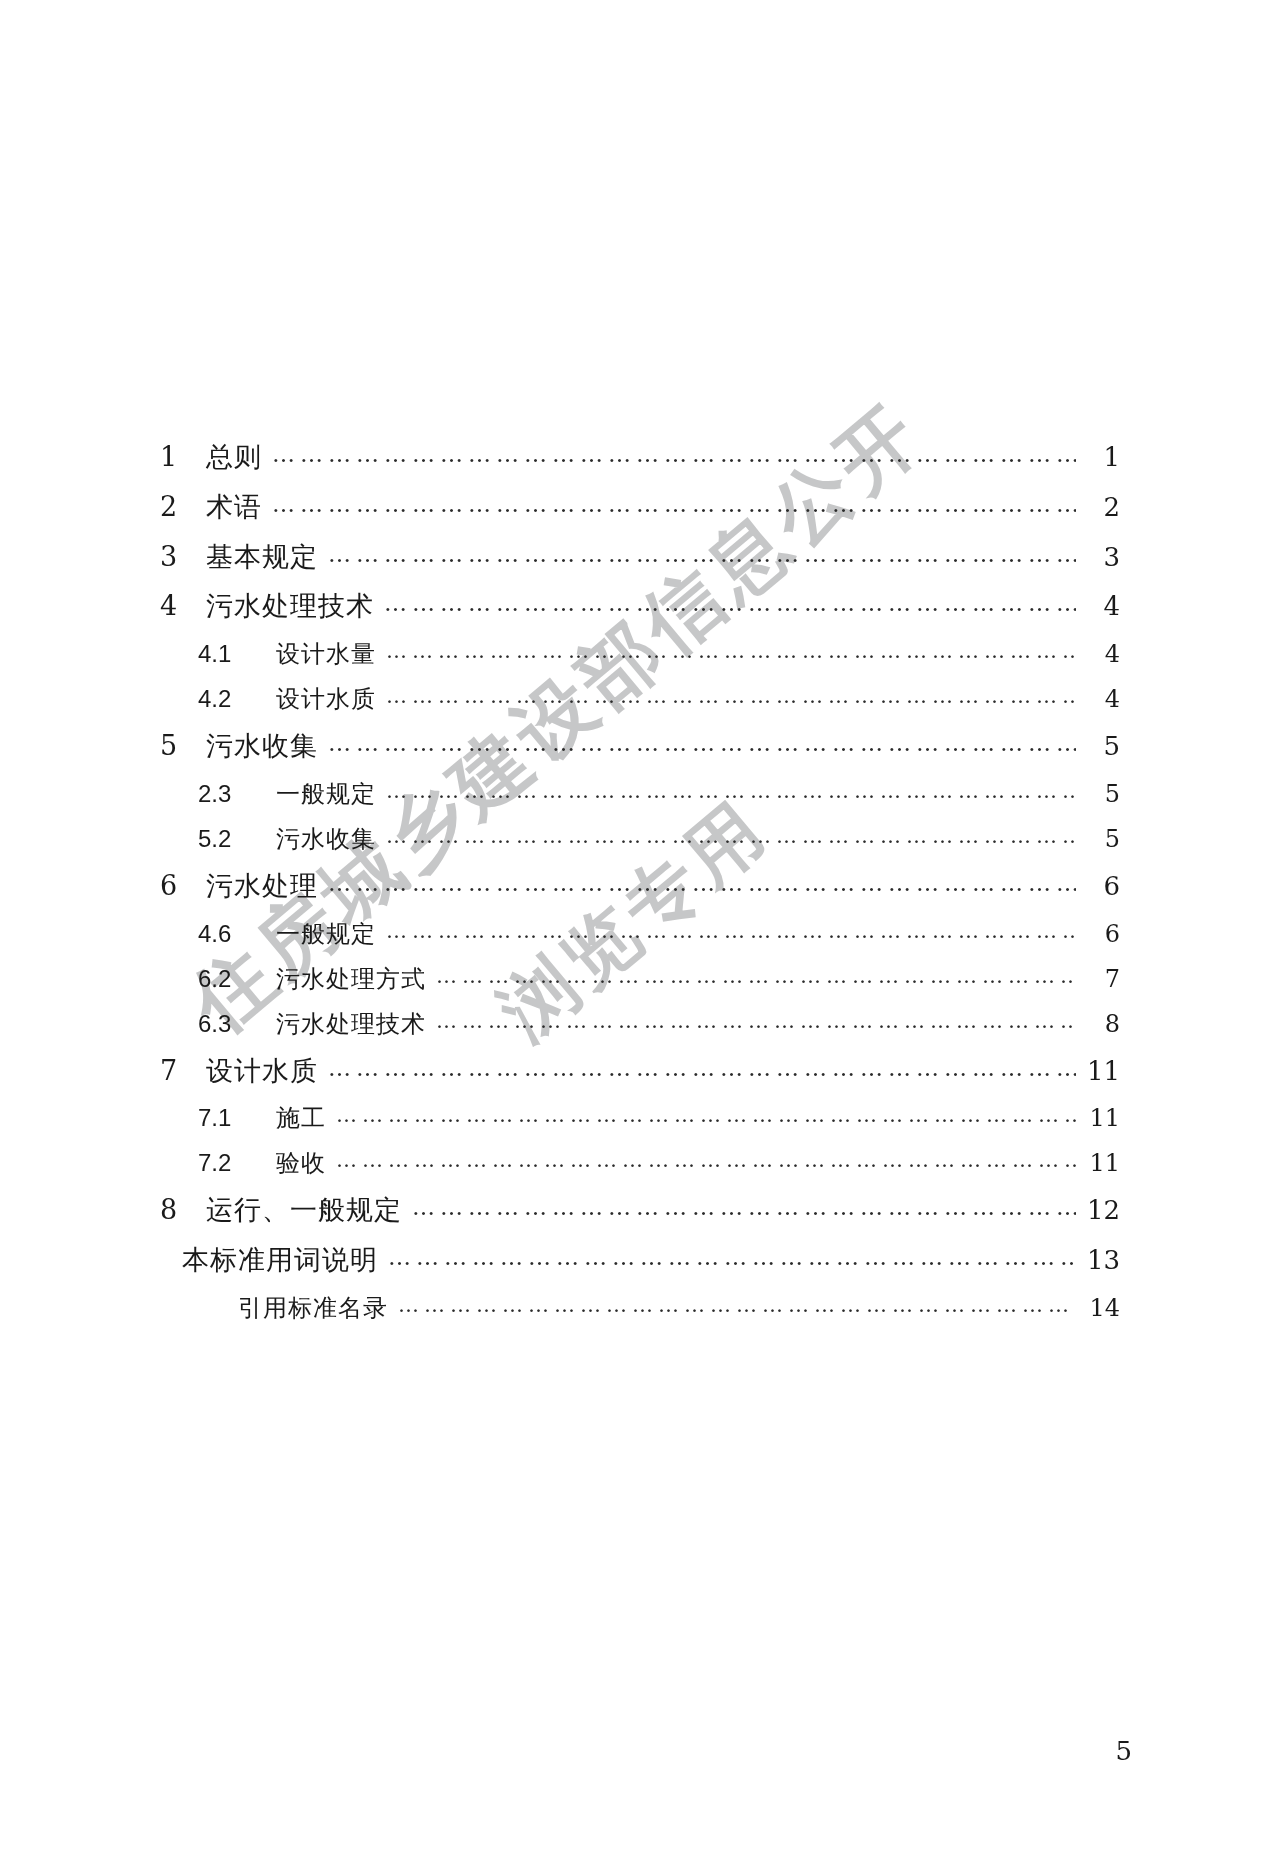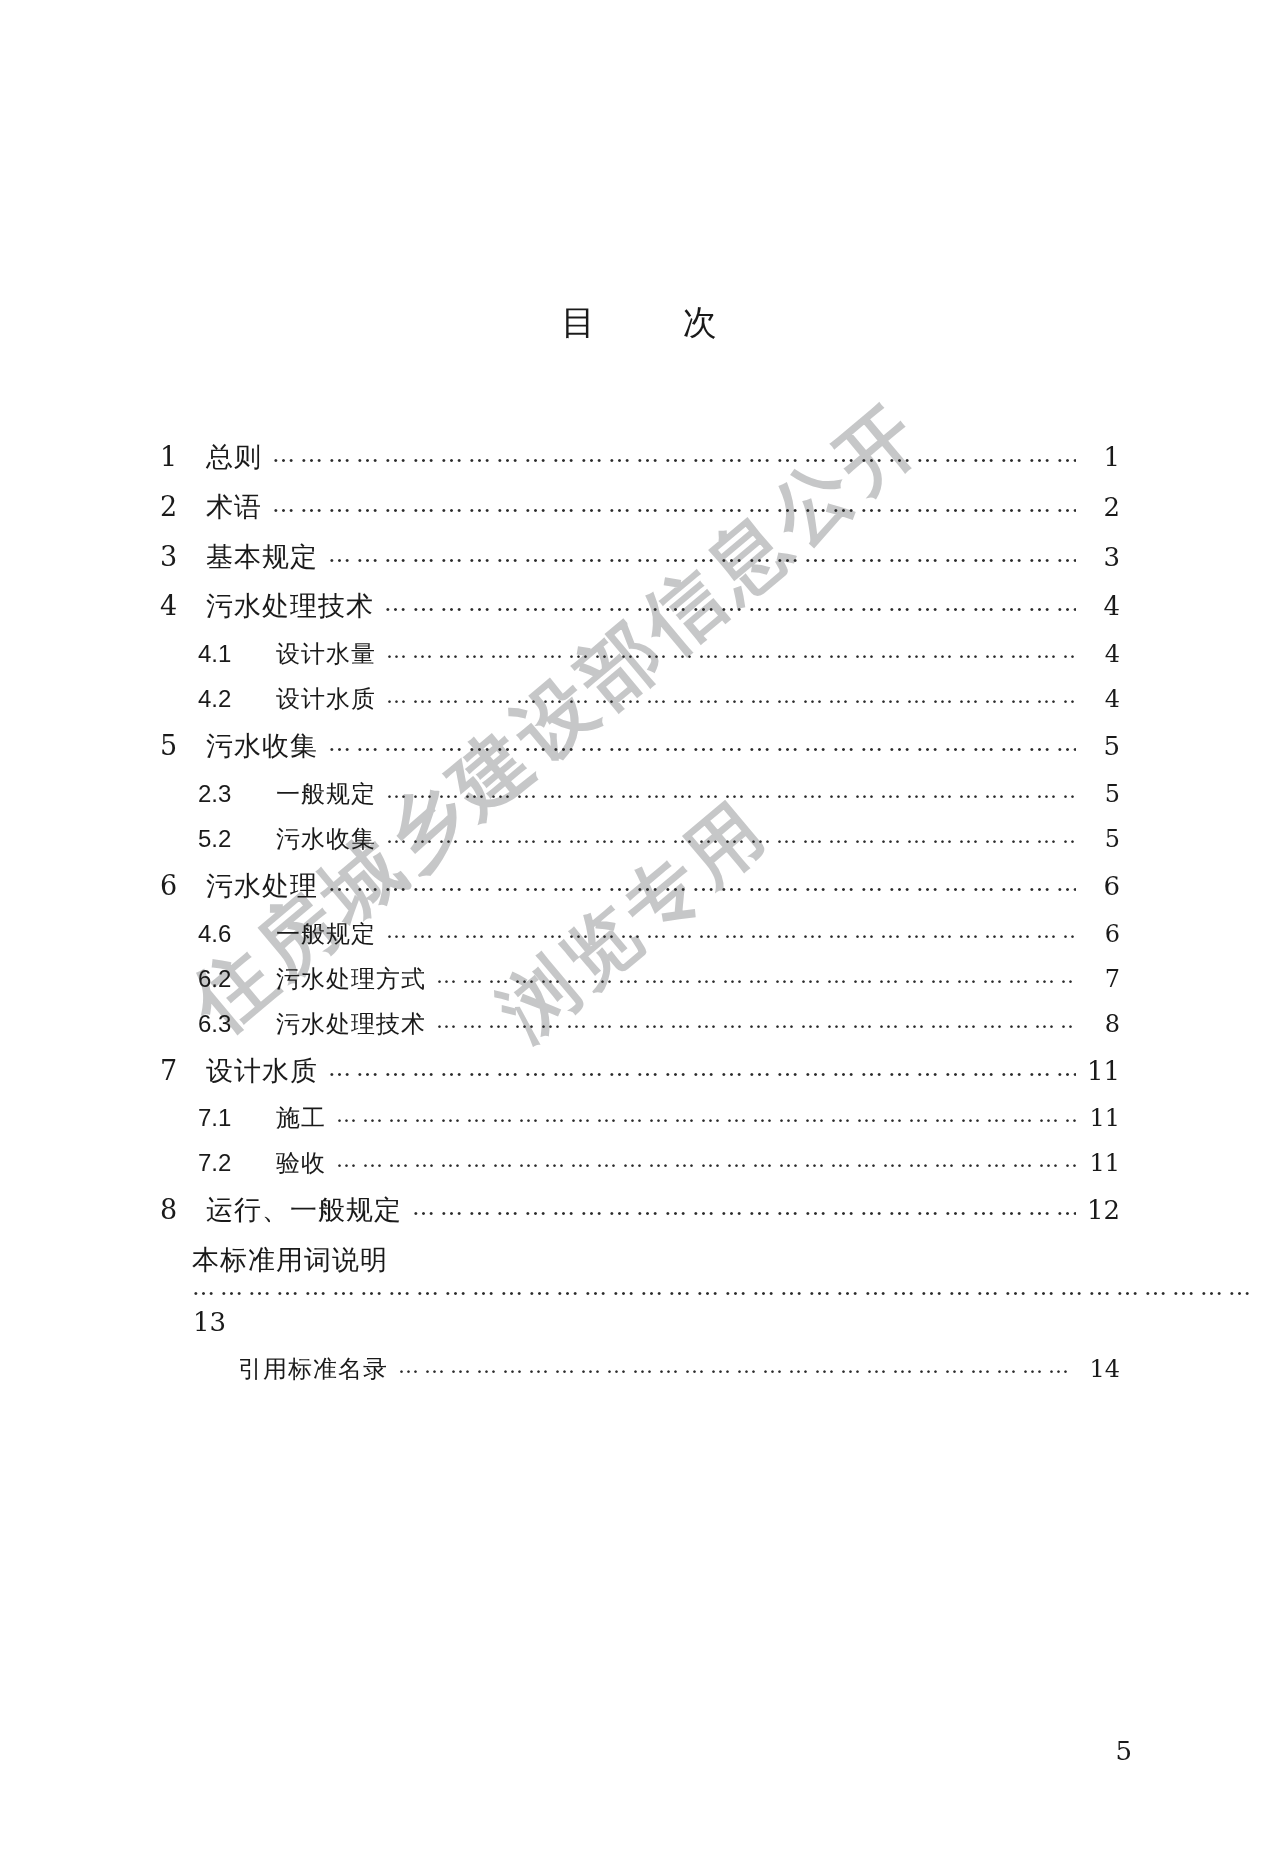--- a/index.html
+++ b/index.html
@@ -123,21 +123,20 @@
     text-align: right;
     font-size: 26px;
   }
   .toc-row.level2 .pg {
     font-size: 24px;
   }
 
   
   .toc-row.plain {
     padding-left: 22px;
-    flex-direction: column;
   }
   .toc-row.plain2 {
     padding-left: 40px;
   }
 
   
   .folio {
     position: absolute;
     right: 148px;
     bottom: 88px;
@@ -148,25 +147,20 @@
 </head>
 <body>
 
 <div class="page">
 
   <div class="watermark">
     <div class="wm-line wm1">住房城乡建设部信息公开</div>
     <div class="wm-line wm2">浏览专用</div>
   </div>
 
-  <div class="toc-title">
-    <span>目</span>
-    <span class="gap"></span>
-    <span>次</span>
-  </div>
 
   <div class="toc" id="toc-list">
       <div class="toc-row">
         <span class="num">1</span>
         <span class="label">总则</span>
         <span class="dots">……………………………………………………………………………………………………</span>
         <span class="pg">1</span>
       </div>
       <div class="toc-row">
         <span class="num">2</span>

